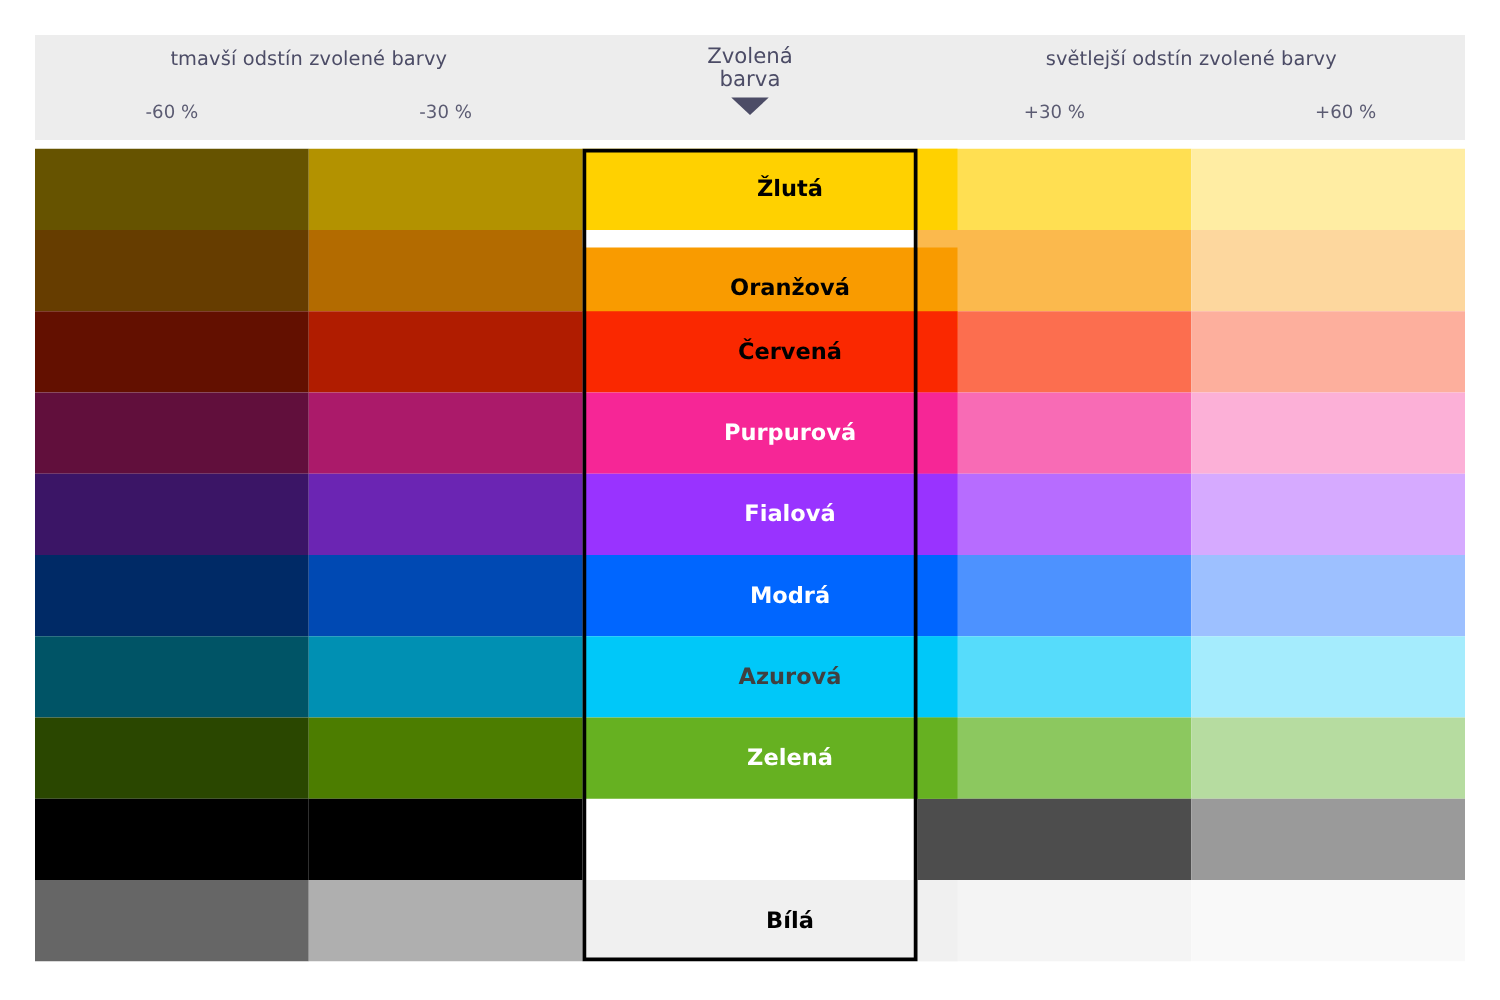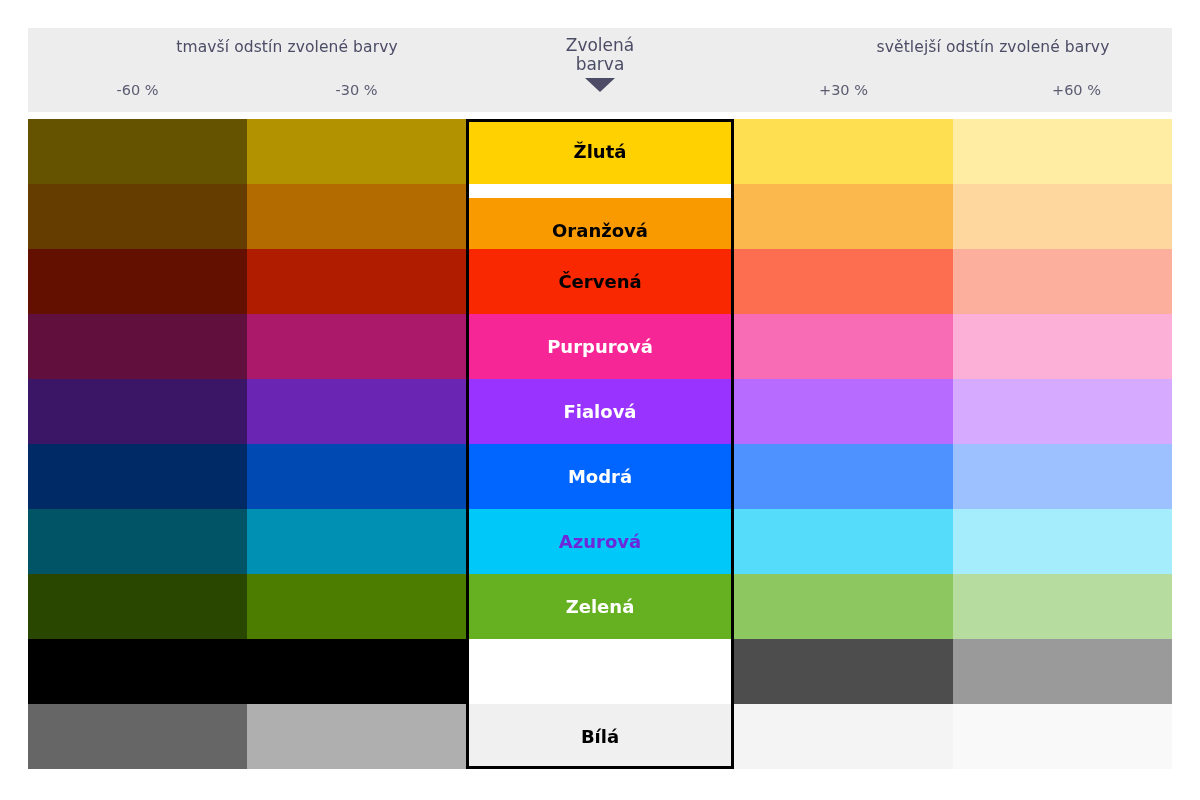--- a/index.html
+++ b/index.html
@@ -40,21 +40,20 @@
   }
 
   .hdr-title {
     position: absolute;
     top: 10px;
     text-align: center;
     color: #4c4c66;
     font-size: 15.5px;
     letter-spacing: 0.1px;
     white-space: nowrap;
-    padding-left: 40px;
   }
   .hdr-title.dark-side  { left: 0px;   width: 438px; }
   .hdr-title.light-side { left: 706px; width: 438px; }
 
   .hdr-center {
     position: absolute;
     left: 438px;
     top: 8px;
     width: 268px;
     text-align: center;
@@ -122,20 +121,21 @@
   .cell.c3 { left: 706px; width: 219px; }
   .cell.c4 { left: 925px; width: 219px; }
 
   .cell.c2 {
     display: flex;
     align-items: center;
     justify-content: center;
     font-size: 18px;
     font-weight: bold;
     z-index: 3;
+    padding-left: 32px;
   }
 
   
   .center-frame {
     position: absolute;
     left: 438px;
     top: 0px;
     width: 268px;
     height: 650px;
     border: 3px solid #000000;
@@ -211,21 +211,21 @@
       <div class="row">
         <div class="cell c0" style="background: rgb(0, 42, 102);"></div>
         <div class="cell c1" style="background: rgb(0, 73, 179);"></div>
         <div class="cell c2" style="background: rgb(0, 102, 255); color: rgb(255, 255, 255);">Modrá</div>
         <div class="cell c3" style="background: rgb(77, 146, 255);"></div>
         <div class="cell c4" style="background: rgb(157, 192, 255);"></div>
       </div>
       <div class="row">
         <div class="cell c0" style="background: rgb(0, 84, 102);"></div>
         <div class="cell c1" style="background: rgb(0, 144, 179);"></div>
-        <div class="cell c2" style="background: rgb(0, 200, 249); color: #6d28d9;">Azurová</div>
+        <div class="cell c2" style="background: rgb(0, 200, 249); color: #404040;">Azurová</div>
         <div class="cell c3" style="background: rgb(86, 220, 251);"></div>
         <div class="cell c4" style="background: rgb(165, 236, 253);"></div>
       </div>
       <div class="row">
         <div class="cell c0" style="background: rgb(42, 71, 0);"></div>
         <div class="cell c1" style="background: rgb(76, 125, 0);"></div>
         <div class="cell c2" style="background: rgb(102, 177, 33); color: rgb(255, 255, 255);">Zelená</div>
         <div class="cell c3" style="background: rgb(140, 200, 95);"></div>
         <div class="cell c4" style="background: rgb(182, 220, 160);"></div>
       </div>

